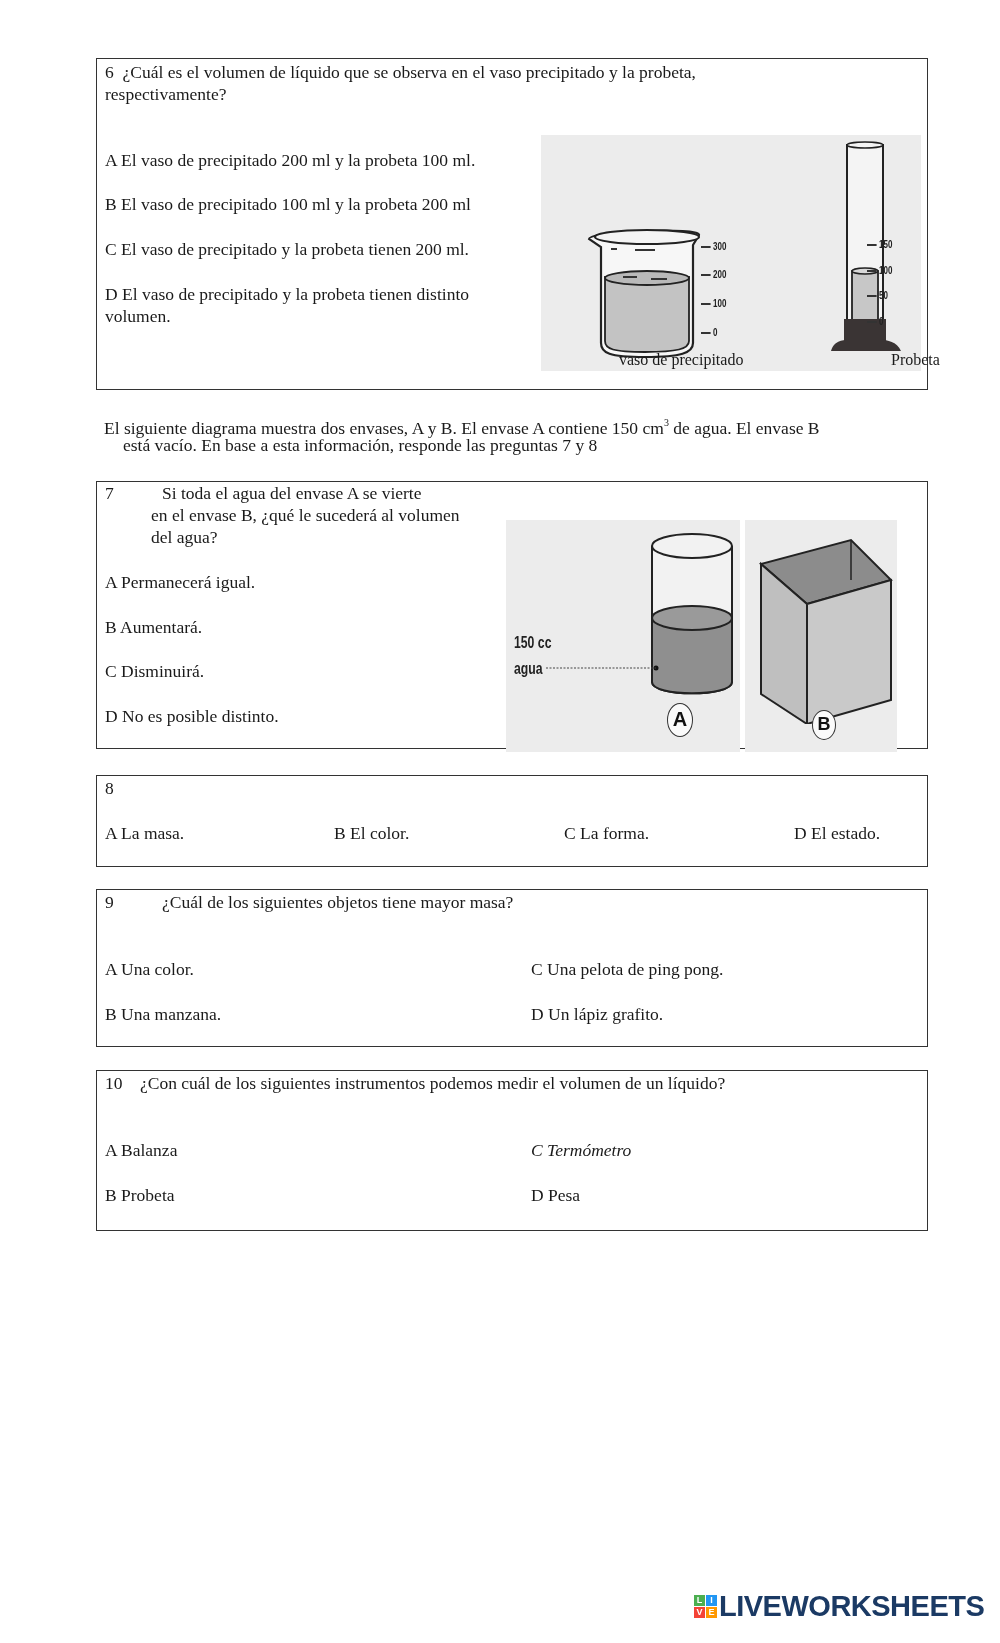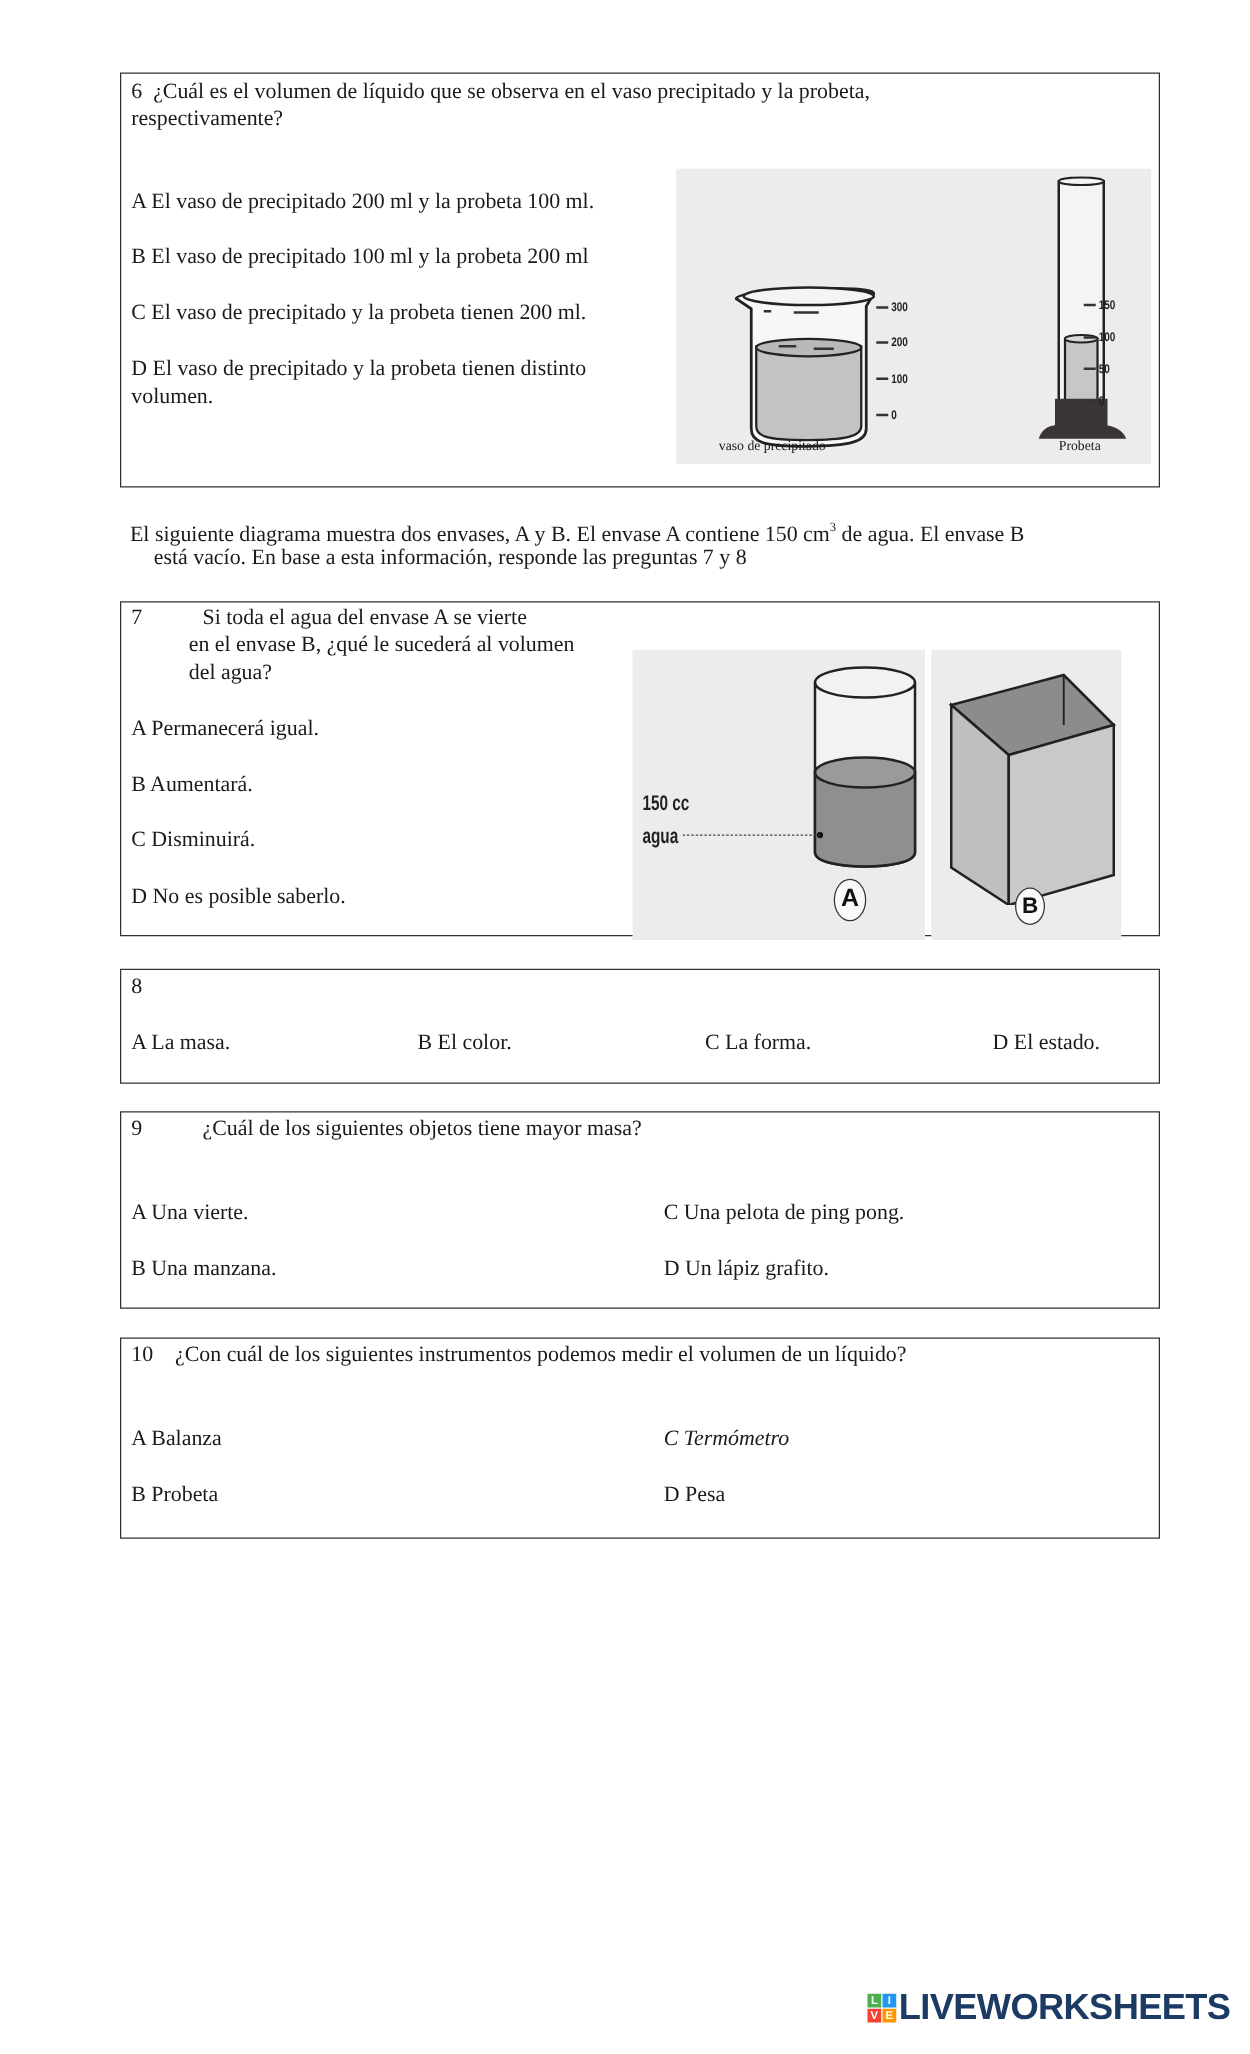--- a/index.html
+++ b/index.html
@@ -1,21 +1,21 @@
 <!DOCTYPE html>
 <html><head>
 <meta charset="utf-8">
 <style>
   html, body { margin: 0; padding: 0; background: #ffffff; }
   body { width: 1000px; height: 1643px; position: relative; overflow: hidden;
          font-family: "Liberation Serif", "DejaVu Serif", serif; color: #1a1a1a; font-size: 17.5px; }
   .box { position: absolute; left: 96px; width: 832px; border: 1.3px solid #333; box-sizing: border-box; background: #fff; }
   .t { position: absolute; white-space: nowrap; line-height: 22px; }
   .img-panel { position: absolute; background: #ececec; margin-top: 36px; }
-  .caption { position: absolute; font-size: 11px; white-space: nowrap; }
+  .caption { position: absolute; font-size: 16px; white-space: nowrap; margin-left: 44px; }
   .tick { position: absolute; font-family: "Liberation Sans", "DejaVu Sans", sans-serif; font-size: 10px; font-weight: bold; color: #222; white-space: nowrap; transform: scaleX(0.8); transform-origin: left center; }
   .tickline { display: inline-block; width: 12px; height: 2px; background: #333; vertical-align: middle; margin-right: 3px; }
   .label-cc { position: absolute; font-family: "Liberation Sans", "DejaVu Sans", sans-serif; font-weight: bold; font-size: 17px; color: #222; transform: scaleX(0.72); transform-origin: left top; line-height: 22px; white-space: nowrap; }
   .circle-letter { position: absolute; width: 26px; height: 34px; border: 1.5px solid #333; border-radius: 50%; box-sizing: border-box;
                    font-family: "Liberation Sans", "DejaVu Sans", sans-serif; font-weight: bold; font-size: 20px; text-align: center; line-height: 31px; color: #111; background: #fafafa; }
   .logo { position: absolute; left: 694px; top: 1590px; display: flex; align-items: center; }
   .logo-grid { display: grid; grid-template-columns: 11px 11px; grid-template-rows: 11px 11px; gap: 1px; margin-right: 2px; }
   .logo-grid span { font-family: "Liberation Sans", "DejaVu Sans", sans-serif; font-size: 9px; font-weight: bold; color: #fff; text-align: center; line-height: 11px; }
   .logo-text { font-family: "Liberation Sans", "DejaVu Sans", sans-serif; font-weight: bold; font-size: 29px; color: #1b3a64; letter-spacing: -0.5px; }
   sup { font-size: 10px; vertical-align: 8px; }
@@ -76,21 +76,21 @@
 
 <div class="box" style="top:481px; height:268px;">
   <div class="t" style="left:8px; top:0px;">7</div>
   <div class="t" style="left:65px; top:0px;">Si toda el agua del envase A se vierte</div>
   <div class="t" style="left:54px; top:22px;">en el envase B, ¿qué le sucederá al volumen</div>
   <div class="t" style="left:54px; top:44px;">del agua?</div>
 
   <div class="t" style="left:8px; top:89px;">A Permanecerá igual.</div>
   <div class="t" style="left:8px; top:134px;">B Aumentará.</div>
   <div class="t" style="left:8px; top:178px;">C Disminuirá.</div>
-  <div class="t" style="left:8px; top:223px;">D No es posible saberlo.</div>
+  <div class="t" style="left:8px; top:223px;">D No es posible distinto.</div>
 
   <div class="img-panel" style="left:409px; top:2px; width:234px; height:232px;">
     <svg width="100" height="170" viewBox="0 0 100 170" style="position:absolute; left:136px; top:12px;">
       <path d="M10 14 L 10 150 C 10 165, 90 165, 90 150 L 90 14" fill="#f2f2f2" stroke="#222" stroke-width="2"></path>
       <path d="M10 86 L 10 150 C 10 165, 90 165, 90 150 L 90 86 Z" fill="#8f8f8f" stroke="#222" stroke-width="2"></path>
       <ellipse cx="50" cy="86" rx="40" ry="12" fill="#9a9a9a" stroke="#222" stroke-width="2"></ellipse>
       <ellipse cx="50" cy="14" rx="40" ry="12" fill="#f2f2f2" stroke="#222" stroke-width="2"></ellipse>
       <circle cx="14" cy="136" r="2.5" fill="#111"></circle>
     </svg>
     <svg width="110" height="4" style="position:absolute; left:40px; top:146px;">
@@ -116,21 +116,21 @@
   <div class="t" style="left:8px; top:1px;">8</div>
   <div class="t" style="left:8px; top:46px;">A La masa.</div>
   <div class="t" style="left:237px; top:46px;">B El color.</div>
   <div class="t" style="left:467px; top:46px;">C La forma.</div>
   <div class="t" style="left:697px; top:46px;">D El estado.</div>
 </div>
 
 <div class="box" style="top:889px; height:158px;">
   <div class="t" style="left:8px; top:1px;">9</div>
   <div class="t" style="left:65px; top:1px;">¿Cuál de los siguientes objetos tiene mayor masa?</div>
-  <div class="t" style="left:8px; top:68px;">A Una vierte.</div>
+  <div class="t" style="left:8px; top:68px;">A Una color.</div>
   <div class="t" style="left:8px; top:113px;">B Una manzana.</div>
   <div class="t" style="left:434px; top:68px;">C Una pelota de ping pong.</div>
   <div class="t" style="left:434px; top:113px;">D Un lápiz grafito.</div>
 </div>
 
 <div class="box" style="top:1070px; height:161px;">
   <div class="t" style="left:8px; top:1px;">10</div>
   <div class="t" style="left:43px; top:1px;">¿Con cuál de los siguientes instrumentos podemos medir el volumen de un líquido?</div>
   <div class="t" style="left:8px; top:68px;">A Balanza</div>
   <div class="t" style="left:8px; top:113px;">B Probeta</div>

